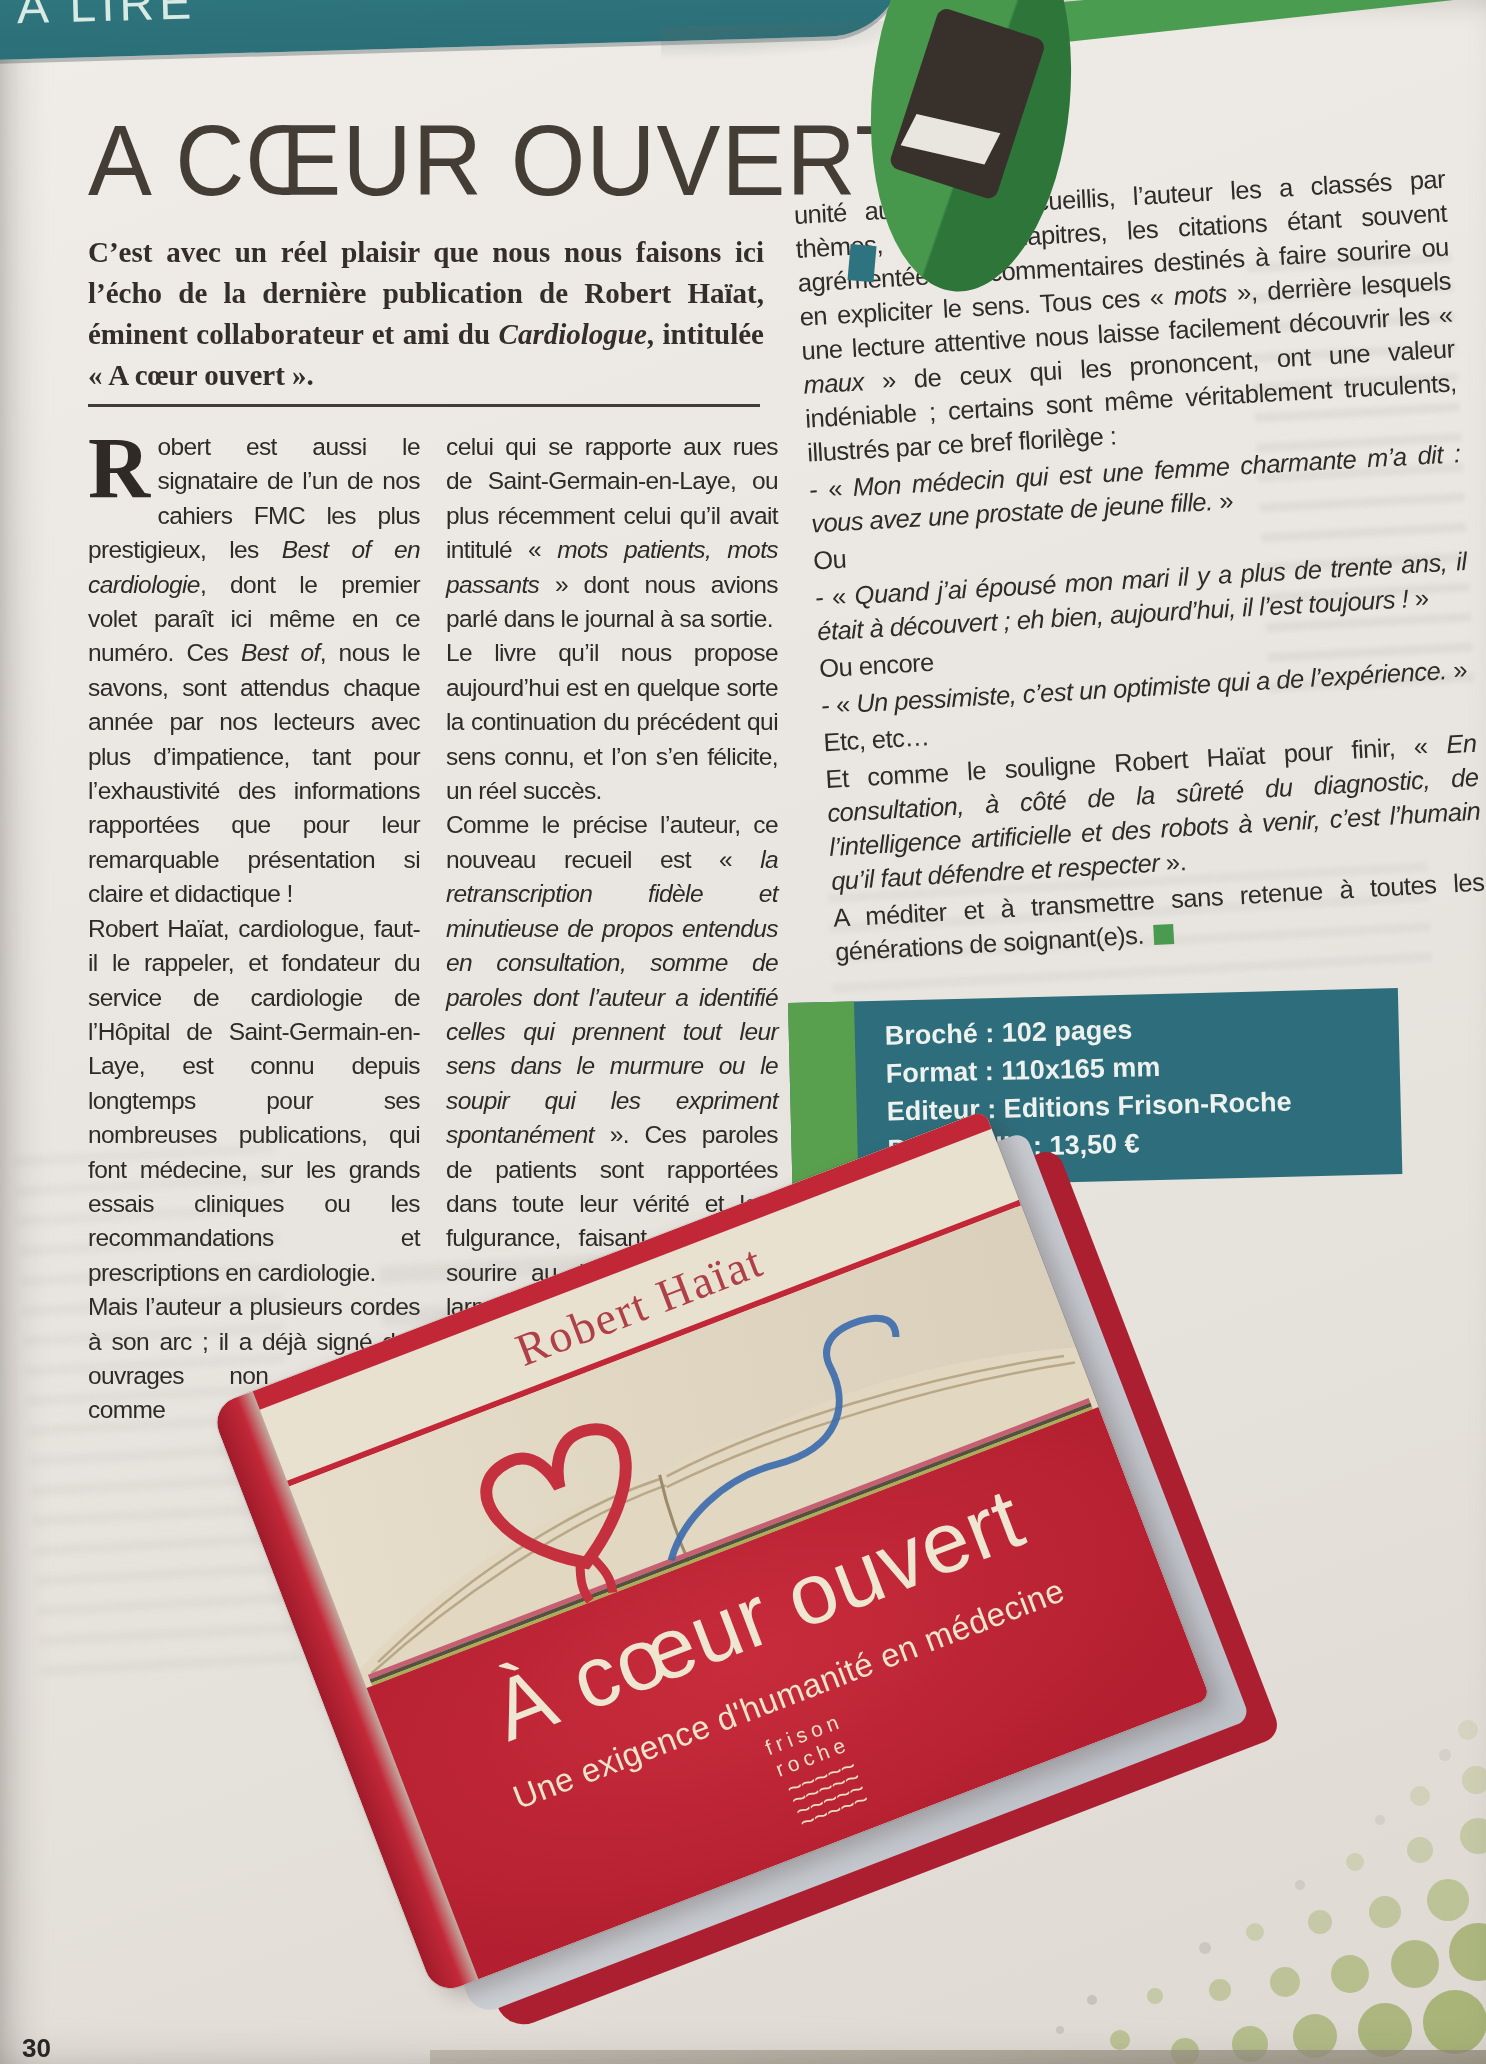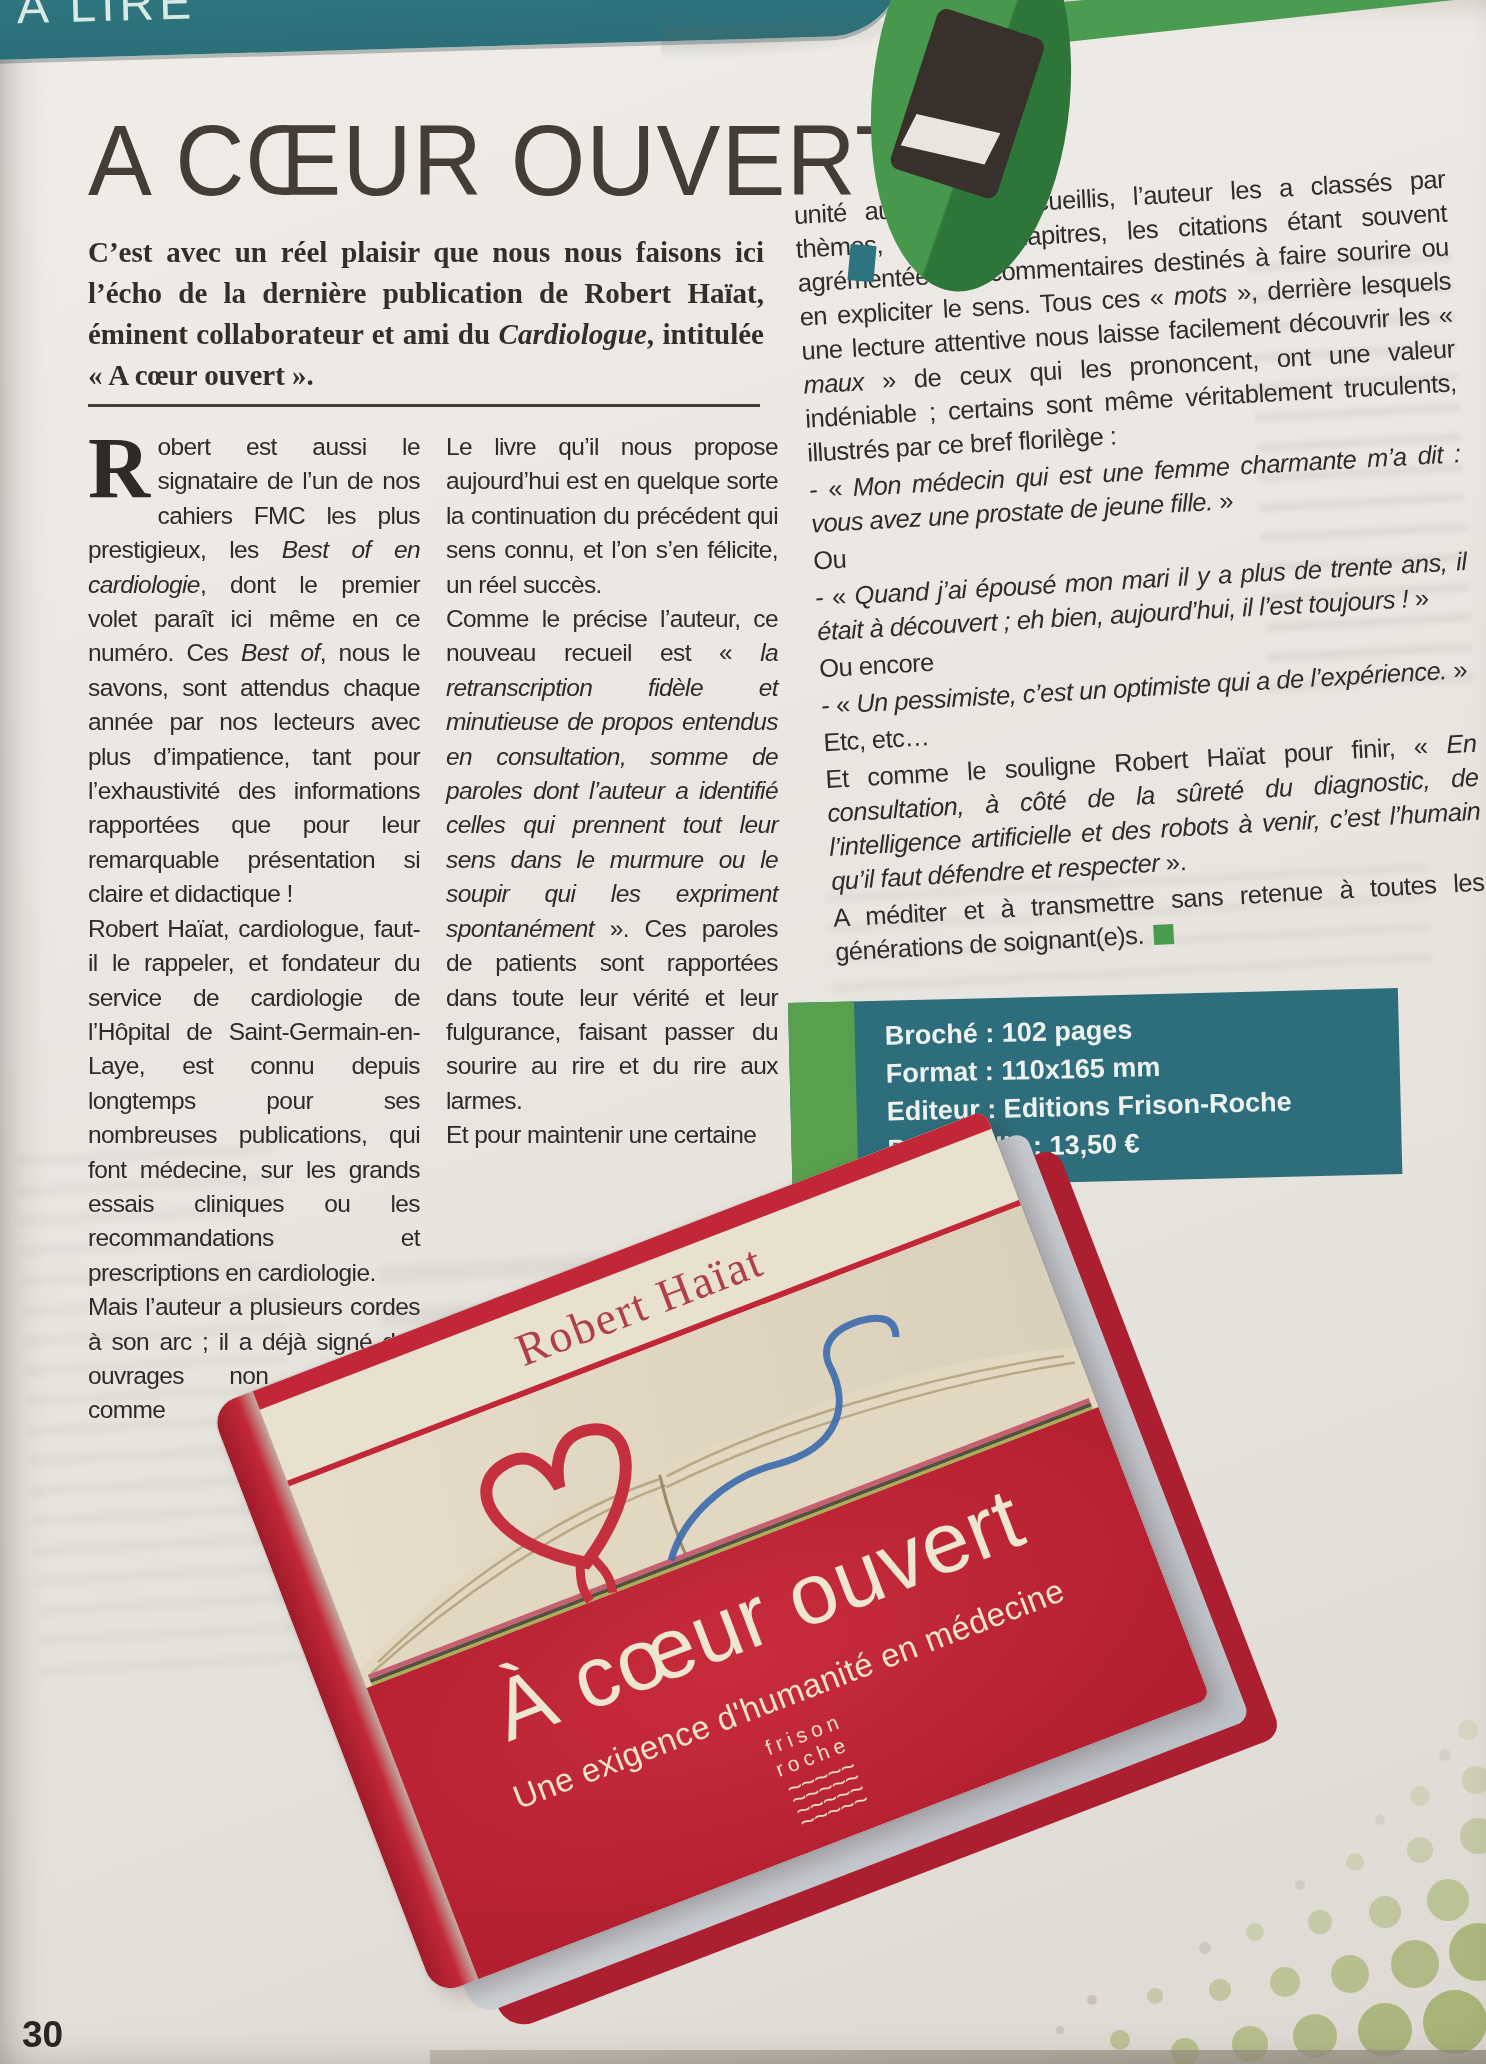--- a/index.html
+++ b/index.html
@@ -98,21 +98,21 @@
   
   .ghost{position:absolute;opacity:.07;filter:blur(2px);
         background:repeating-linear-gradient(to bottom,#5d5a55 0 9px,transparent 9px 30px);
         transform:rotate(-3deg);}
   #ghost-right{left:1258px;top:258px;width:205px;height:430px;}
   #ghost-under-col{left:830px;top:878px;width:600px;height:100px;opacity:.05;}
   #ghost-bottom-left{left:28px;top:1150px;width:260px;height:540px;opacity:.05;filter:blur(3px);}
   #ghost-center{left:380px;top:1252px;width:540px;height:62px;opacity:.06;filter:blur(3px);
         background:repeating-linear-gradient(to bottom,#55524d 0 18px,transparent 18px 42px);}
   .dots{position:absolute;right:0;bottom:0;}
-  .page-number{position:absolute;left:22px;bottom:8px;font-size:37px;font-weight:bold;color:#2a2724;}
+  .page-number{position:absolute;left:22px;bottom:0px;font-size:26px;font-weight:bold;color:#2a2724;}
   .bottom-edge{position:absolute;left:430px;right:0;bottom:0;height:14px;opacity:.75;
         background:linear-gradient(to right,#b9b2a6,#948d7d);}
 </style>
 </head>
 <body>
 
 <div class="page">
 
   <div class="banner">
     <div class="banner-label">A LIRE</div>
@@ -136,20 +136,21 @@
   <div class="intro">C’est avec un réel plaisir que nous nous faisons ici l’écho de la dernière publication de Robert Haïat, éminent collaborateur et ami du <em>Cardiologue</em>, intitulée « A cœur ouvert ».</div>
   <div class="rule"></div>
 
   <div class="cols">
     <div class="col">
       <p><span class="dropcap">R</span><span>obert est aussi le signataire de l’un de nos cahiers FMC les plus prestigieux, les <em>Best of en cardiologie</em>, dont le premier volet paraît ici même en ce numéro. Ces <em>Best of</em>, nous le savons, sont attendus chaque année par nos lecteurs avec plus d’impatience, tant pour l’exhaustivité des informations rapportées que pour leur remarquable présentation si claire et didactique !</span></p>
       <p>Robert Haïat, cardiologue, faut-il le rappeler, et fondateur du service de cardiologie de l’Hôpital de Saint-Germain-en-Laye, est connu depuis longtemps pour ses nombreuses publications, qui font médecine, sur les grands essais cliniques ou les recommandations et prescriptions en cardiologie.</p>
       <p>Mais l’auteur a plusieurs cordes à son arc ; il a déjà signé des ouvrages non médicaux, comme</p>
     </div>
     <div class="col">
+      <p>celui qui se rapporte aux rues de Saint-Germain-en-Laye, ou plus récemment celui qu’il avait intitulé « <em>mots patients, mots passants</em> » dont nous avions parlé dans le journal à sa sortie.</p>
       <p>Le livre qu’il nous propose aujourd’hui est en quelque sorte la continuation du précédent qui sens connu, et l’on s’en félicite, un réel succès.</p>
       <p>Comme le précise l’auteur, ce nouveau recueil est « <em>la retranscription fidèle et minutieuse de propos entendus en consultation, somme de paroles dont l’auteur a identifié celles qui prennent tout leur sens dans le murmure ou le soupir qui les expriment spontanément</em> ». Ces paroles de patients sont rapportées dans toute leur vérité et leur fulgurance, faisant passer du sourire au rire et du rire aux larmes.</p>
       <p>Et pour maintenir une certaine</p>
     </div>
   </div>
 
   <div class="rightcol">
     <p>unité aux propos recueillis, l’auteur les a classés par thèmes, en dix chapitres, les citations étant souvent agrémentées de commentaires destinés à faire sourire ou en expliciter le sens. Tous ces « <em>mots</em> », derrière lesquels une lecture attentive nous laisse facilement découvrir les « <em>maux</em> » de ceux qui les prononcent, ont une valeur indéniable ; certains sont même véritablement truculents, illustrés par ce bref florilège :</p>
     <p>- « <em>Mon médecin qui est une femme charmante m’a dit : vous avez une prostate de jeune fille.</em> »</p>
     <p>Ou</p>

